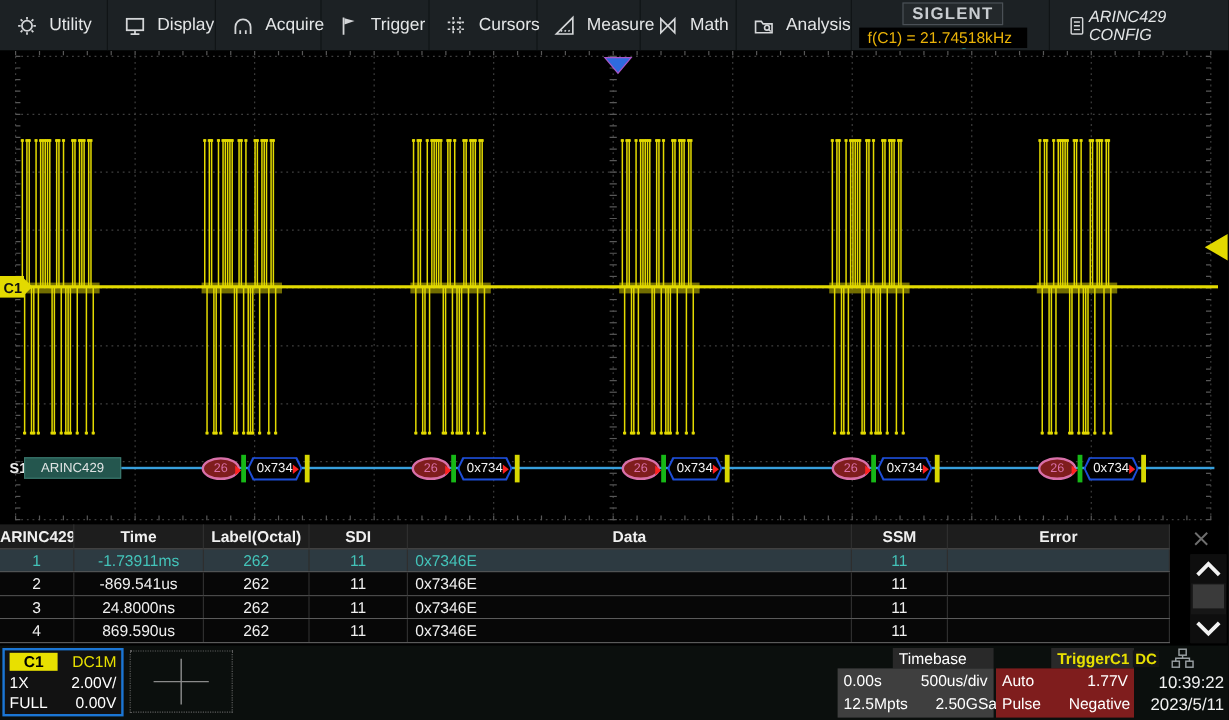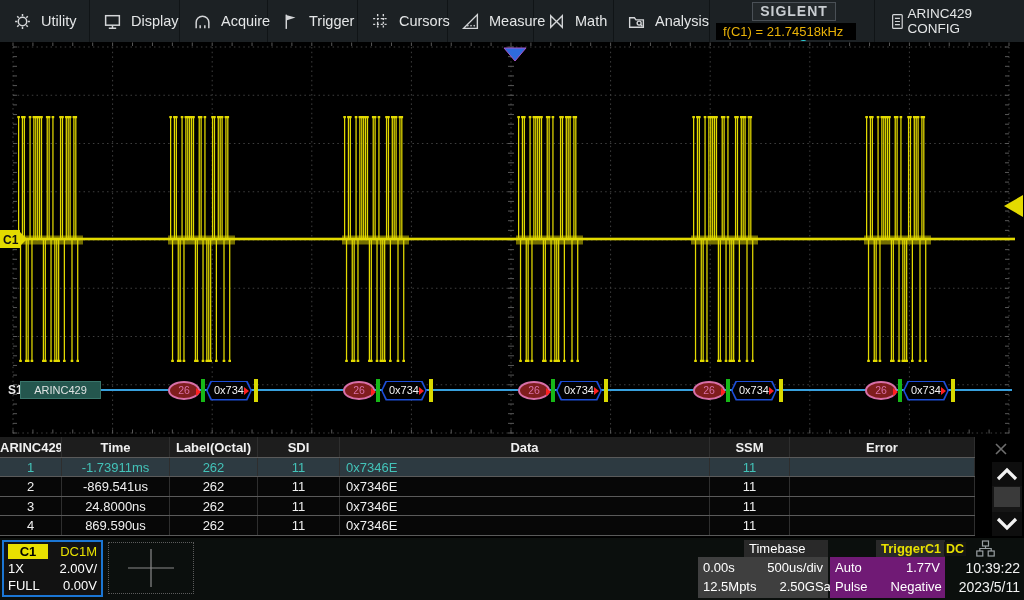--- a/index.html
+++ b/index.html
@@ -8,21 +8,21 @@
 
   
   .menubar { position:absolute; top:0; left:0; width:1024px; height:42px; background:#1c2124; display:flex; align-items:stretch; }
   .menu-item { display:flex; align-items:center; gap:9px; padding-left:13px; border-right:1px solid #101416; color:#e4e6e7; font-size:14.5px; cursor:default; }
   .menu-item svg { flex:none; }
   .status-block { width:165px; border-right:1px solid #101416; display:flex; flex-direction:column; align-items:stretch; padding:2px 2px 2px 6px; }
   .status-row1 { display:flex; align-items:center; height:20px;flex-direction:column; }
   .logo-box { border:1px solid #4a5056; background:#23282b; color:#c9cdd1; font-weight:bold; font-size:14px; letter-spacing:1px; padding:0 7px; line-height:17px; }
   .trigd { color:#2bd3da; font-size:18px; margin-left:12px; }
   .freq-box { background:#000; color:#eab308; font-size:13px; padding:1px 7px; margin-top:1px; align-self:flex-start; min-width:140px; }
-  .config-item { flex:1; display:flex; align-items:center; gap:2px; padding-left:14px; color:#e4e6e7; font-size:13.5px; }
+  .config-item { flex:1; display:flex; align-items:center; gap:2px; padding-left:14px; color:#e4e6e7; font-size:13.5px;font-style:italic; }
 
   
   #wave { position:absolute; top:42px; left:0; }
 
   
   .bus-row { position:absolute; top:377px; left:0; width:1024px; height:28px; }
   .bus-line { position:absolute; left:101px; right:12px; top:12px; height:2px; background:#38a0dd; }
   .bus-id { position:absolute; left:8px; top:6px; color:#e8e8e8; font-size:12px; font-weight:bold; }
   .bus-name-box { position:absolute; left:20px; top:4px; width:81px; height:18px; background:#24564e; border:1px solid #39756b; color:#dfe3e3; font-size:11px; text-align:center; line-height:16px; }
   .frame { position:absolute; top:1px; height:25px; display:flex; align-items:center; }
@@ -56,21 +56,21 @@
   .statusbar { position:absolute; top:538px; left:0; width:1024px; height:62px; background:#0b0f0d; }
   .chan-box { position:absolute; left:2px; top:2px; width:101px; height:57px; border:2px solid #1b76d4; background:#121212; padding:1px 4px; }
   .chan-row { display:flex; justify-content:space-between; align-items:center; height:17px; color:#fff; font-size:13px; }
   .chan-badge { background:#e8e000; color:#000; font-weight:bold; font-size:13px; width:40px; text-align:center; line-height:15px; }
   .chan-coupling { color:#e8e000; }
   .add-box { position:absolute; left:108px; top:4px; width:86px; height:52px; border:1px dotted #5c5c5c; display:flex; align-items:center; justify-content:center; }
   .tb-block { position:absolute; left:698px; top:2px; width:130px; }
   .trg-block { position:absolute; left:830px; top:2px; width:115px; }
   .blk-head { height:17px; background:#292929; color:#fff; font-size:13px; padding:0 5px; display:flex; justify-content:space-between; align-items:center;margin-left:46px; }
   .blk-vals { background:#3f3f3f; padding:1px 5px 2px 5px; }
-  .trg-block .blk-vals { background:#701a75; }
+  .trg-block .blk-vals { background:#7f1d1d; }
   .blk-row { display:flex; justify-content:space-between; color:#fff; font-size:13px; height:19px; align-items:center;gap:23px; }
   .trg-head { color:#e8e000; font-weight:bold; }
   .trg-src { color:#e8e000; font-size:12.5px; font-weight:bold; display:flex; gap:3px; }
   .trg-src .chip { background:#141414; padding:0 2px; }
   .clock-block { position:absolute; left:950px; top:2px; width:70px; text-align:right; color:#f2f2f2; font-size:14px; }
   .clock-block .net { text-align:center; height:19px; }
   .clock-block div { line-height:19px; }
 </style>
 </head>
 <body>

